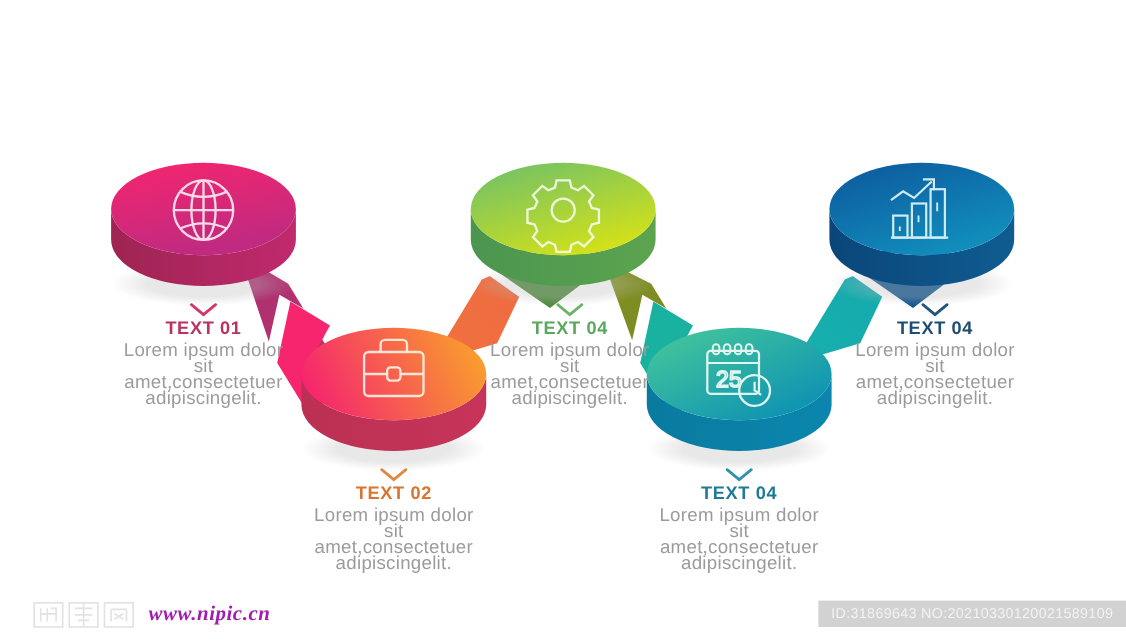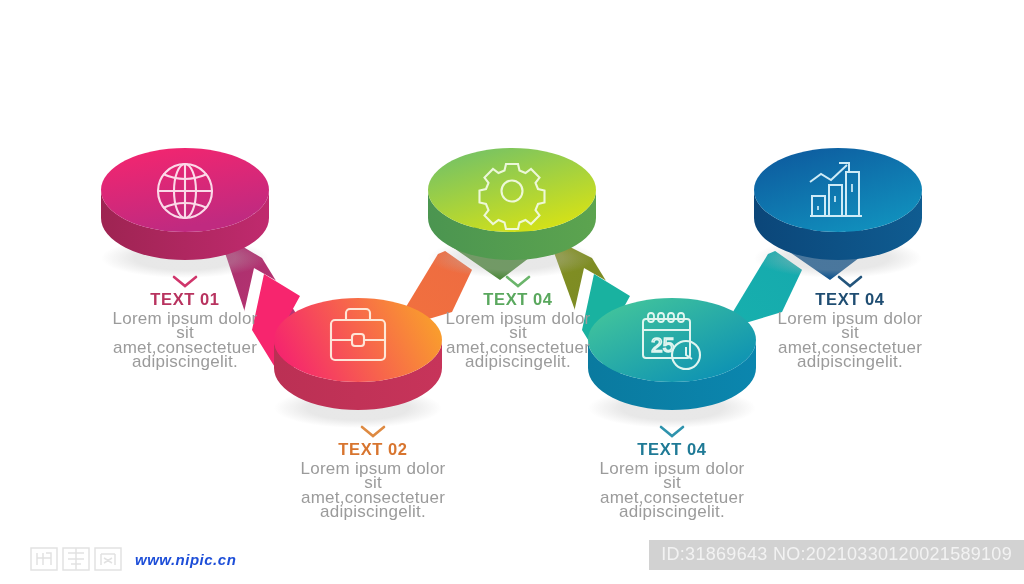--- a/index.html
+++ b/index.html
@@ -20,25 +20,25 @@
     line-height:20px;margin:0;
   }
   .step-desc{
     font-size:17px;line-height:14.4px;color:#9b9b9b;
     margin:3px auto 0 auto;width:150px;letter-spacing:.25px;
   }
 
   
   #wm{position:absolute;left:30px;bottom:12px;display:flex;align-items:center;gap:9px;}
   #wm-mark{display:block;}
-  #wm-url{font-size:15px;color:#1d4ed8;font-style:italic;font-weight:bold;letter-spacing:.5px;}
+  #wm-url{font-size:19px;color:#a21caf;font-style:italic;font-weight:bold;letter-spacing:.5px;font-family:Liberation Serif, serif;}
   #idbar{
     position:absolute;right:0;bottom:14px;
     background:#d2d2d2;color:#f2f2f2;
-    font-size:18px;letter-spacing:.3px;
+    font-size:13px;letter-spacing:.3px;
     padding:4px 12px 5px 12px;
   }
 </style>
 </head>
 <body>
 
 <div id="stage">
 
   <svg id="svg-layer" viewBox="0 0 1024 584">
     <defs>
@@ -208,21 +208,21 @@
       <path d="M2 2 L13 11 L24 2" fill="none" stroke="#d0356b" stroke-width="2.6" stroke-linecap="round"></path>
     </svg>
     <div class="step-title" style="color:#b8335f;">TEXT 01</div>
     <div class="step-desc">
       <span>Lorem ipsum dolor sit</span>
       <span>amet,consectetuer</span>
       <span>adipiscingelit.</span>
     </div>
   </div>
 
-  <div class="step-text" style="left:273px;top:425px;">
+  <div class="step-text" style="left:258px;top:425px;">
     <svg class="chev" viewBox="0 0 26 13">
       <path d="M2 2 L13 11 L24 2" fill="none" stroke="#de8a42" stroke-width="2.6" stroke-linecap="round"></path>
     </svg>
     <div class="step-title" style="color:#d8752f;">TEXT 02</div>
     <div class="step-desc">
       <span>Lorem ipsum dolor sit</span>
       <span>amet,consectetuer</span>
       <span>adipiscingelit.</span>
     </div>
   </div>

